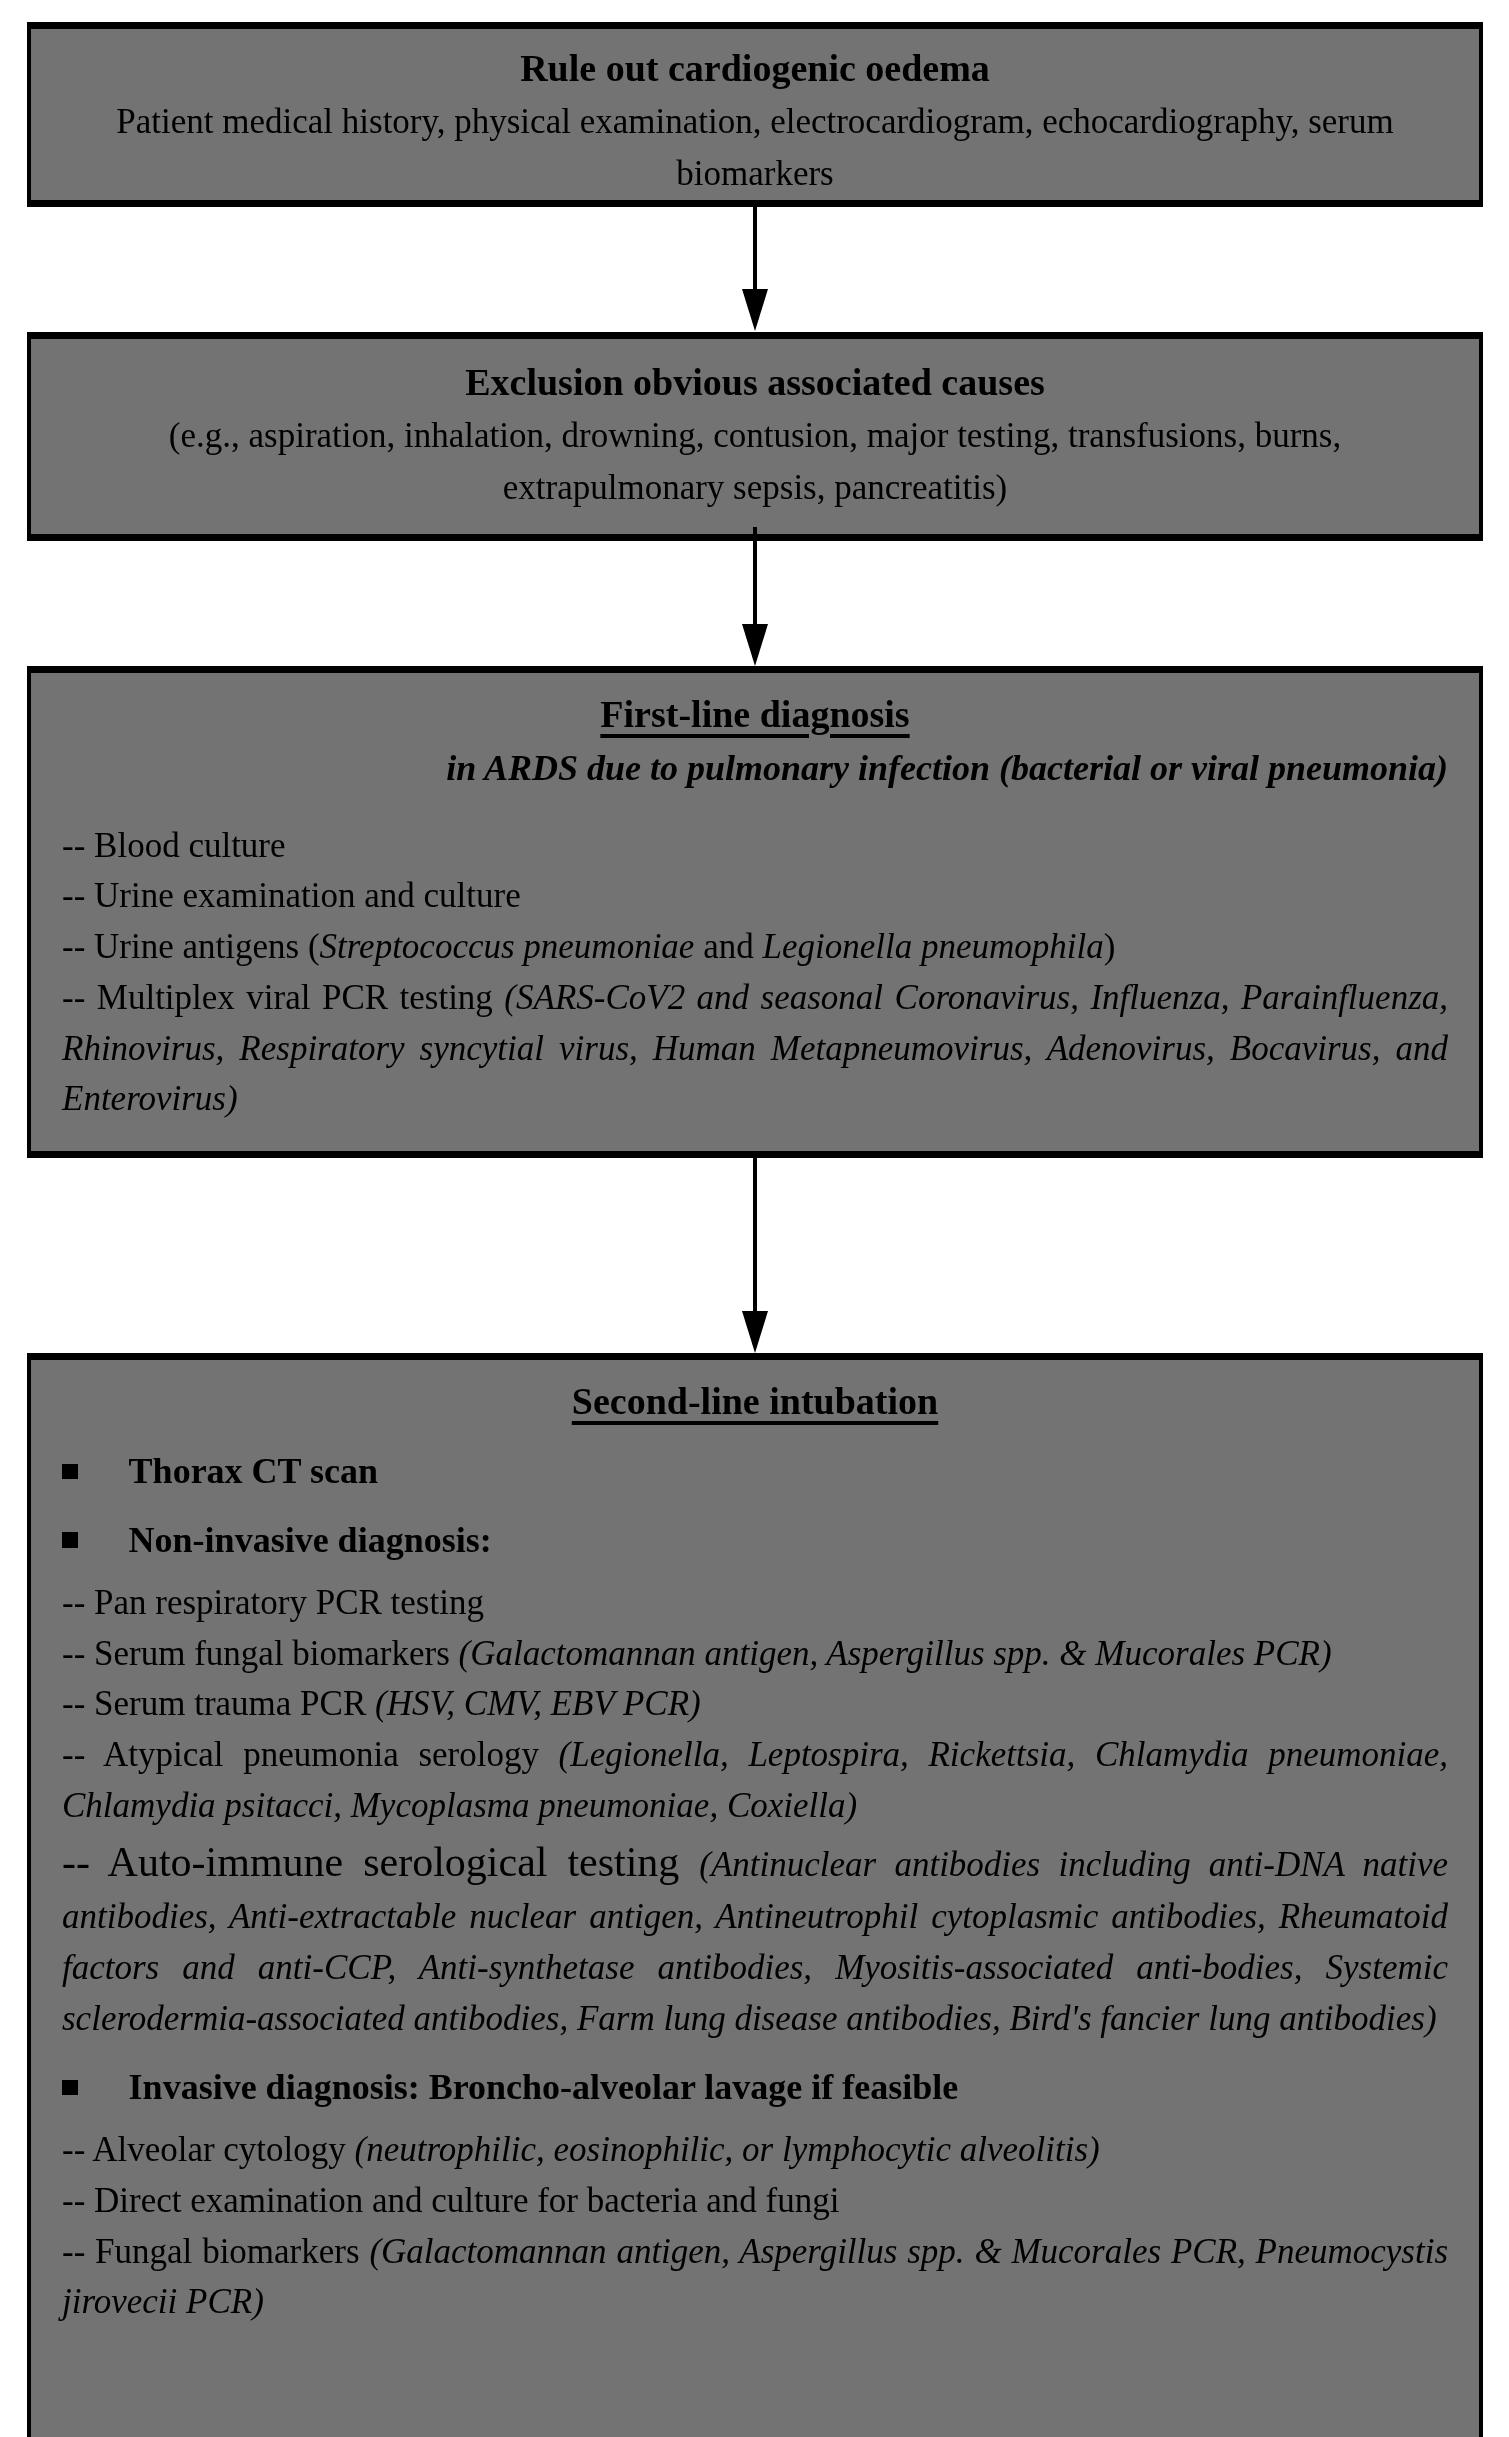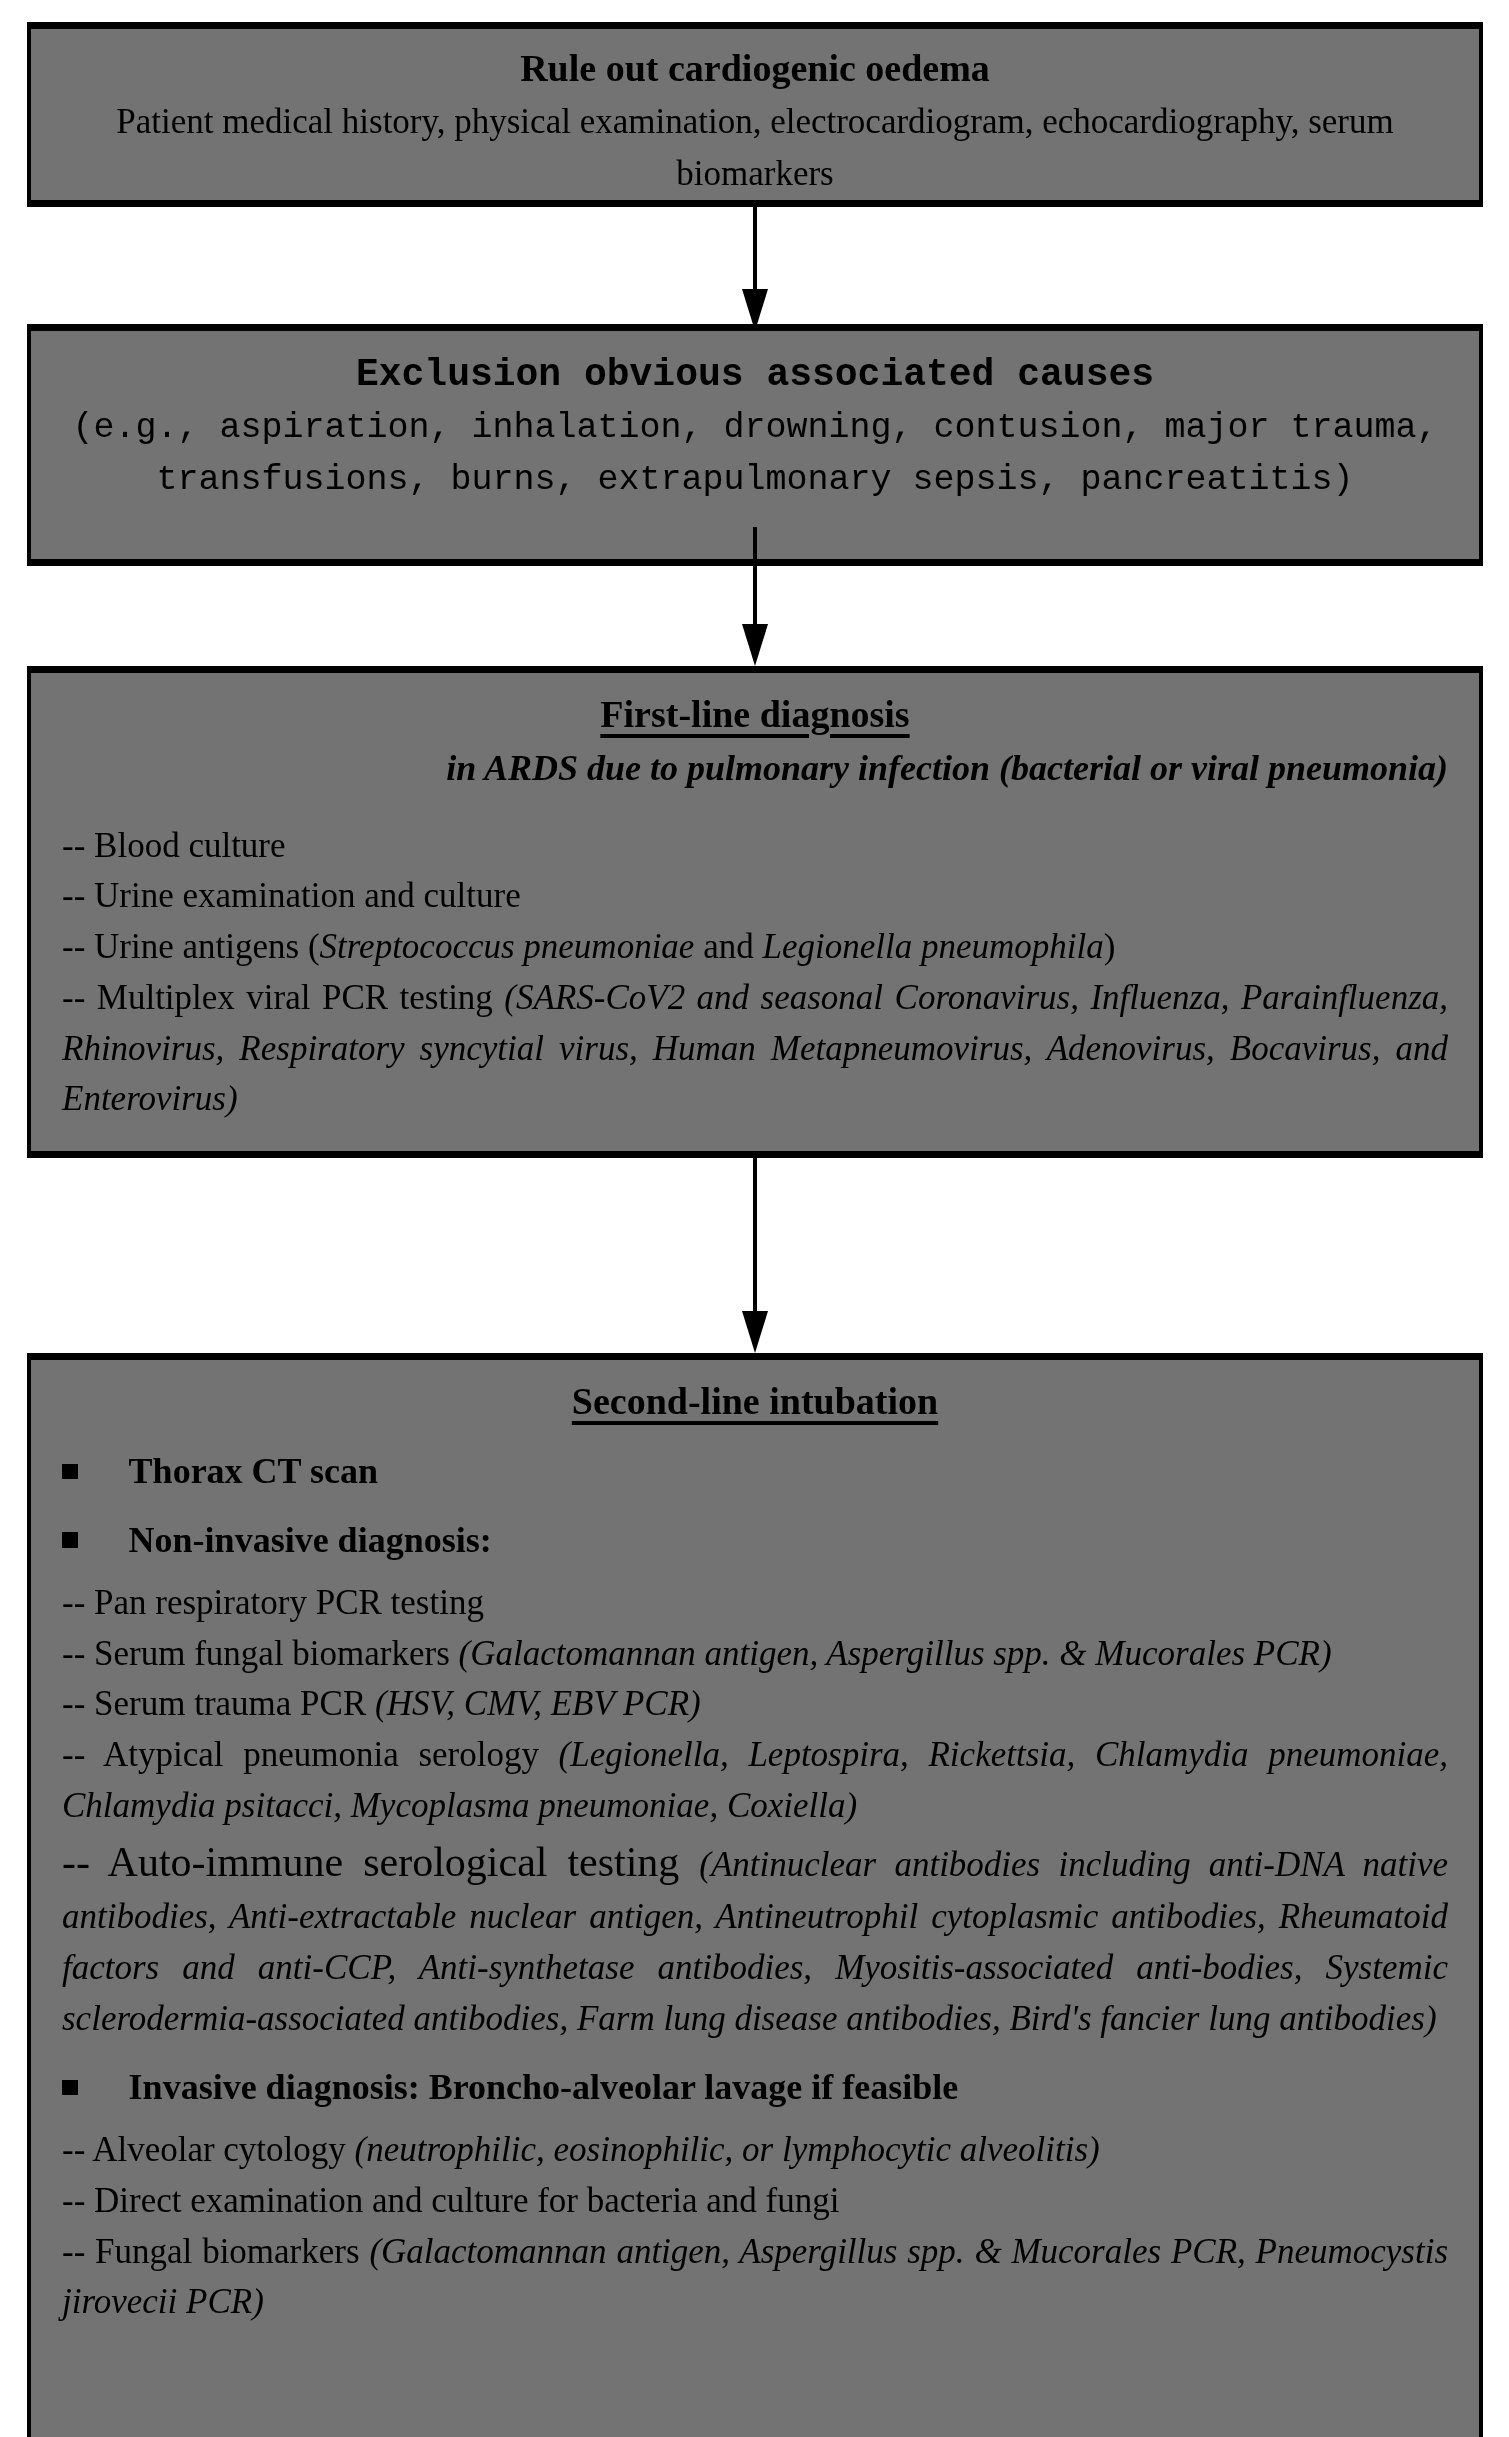--- a/index.html
+++ b/index.html
@@ -17,21 +17,21 @@
     left: 27px;
     width: 1456px;
     box-sizing: border-box;
     background: #737373;
     border: 4.4px solid #000000;
     border-top-width: 7.8px;
     border-bottom-width: 7.8px;
     overflow: hidden;
   }
   .box1 { top: 22px;   height: 185px;  padding: 12.7px 34px; text-align: center; }
-  .box2 { top: 324px;  height: 242px;  padding: 16.6px 34px; text-align: center; font-family: Liberation Mono, monospace; }
+  .box2 { top: 332px;  height: 209px;  padding: 16.6px 34px; text-align: center; }
   .box3 { top: 666px; height: 492px; padding: 14.6px 31px 5.9px; }
   .box4 { top: 1353px; height: 1248px; padding: 14.6px 31px 5.9px; }
 
   .heading { text-align: center; }
   .box-title {
     font-size: 38px;
     font-weight: bold;
     line-height: 1.42;
   }
   .underline {
@@ -116,21 +116,21 @@
 
   <div class="arrow arrow1">
     <div class="arrow-line"></div>
     <div class="arrow-head"></div>
   </div>
 
   <section class="box box2">
     <div class="heading">
       <span class="box-title">Exclusion obvious associated causes</span>
     </div>
-    <div class="box-body">(e.g., aspiration, inhalation, drowning, contusion, major trauma, transfusions, burns, extrapulmonary sepsis, pancreatitis)</div>
+    <div class="box-body">(e.g., aspiration, inhalation, drowning, contusion, major testing, transfusions, burns, extrapulmonary sepsis, pancreatitis)</div>
   </section>
 
   <div class="arrow arrow2">
     <div class="arrow-line"></div>
     <div class="arrow-head"></div>
   </div>
 
   <section class="box box3">
     <div class="heading">
       <span class="box-title underline">First-line diagnosis</span>

